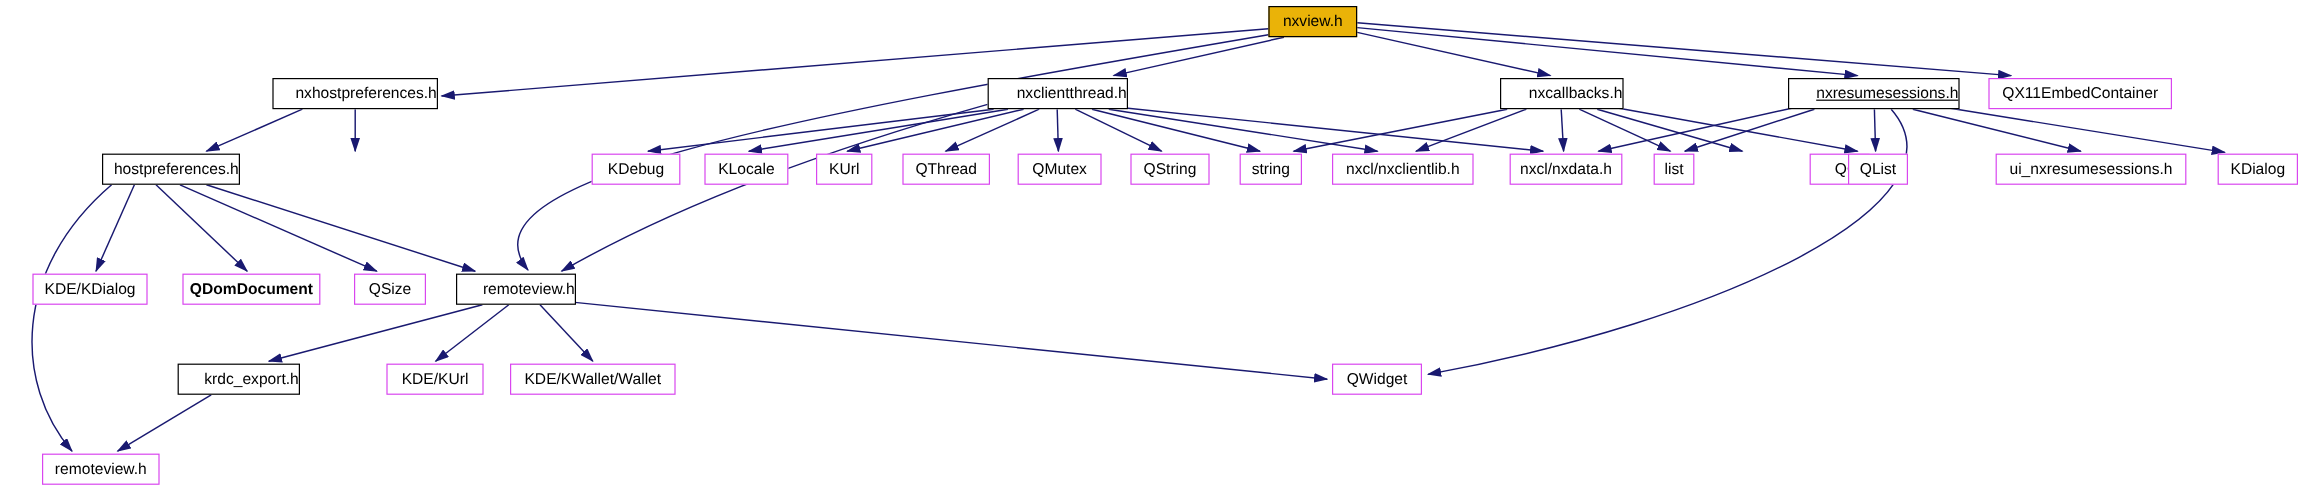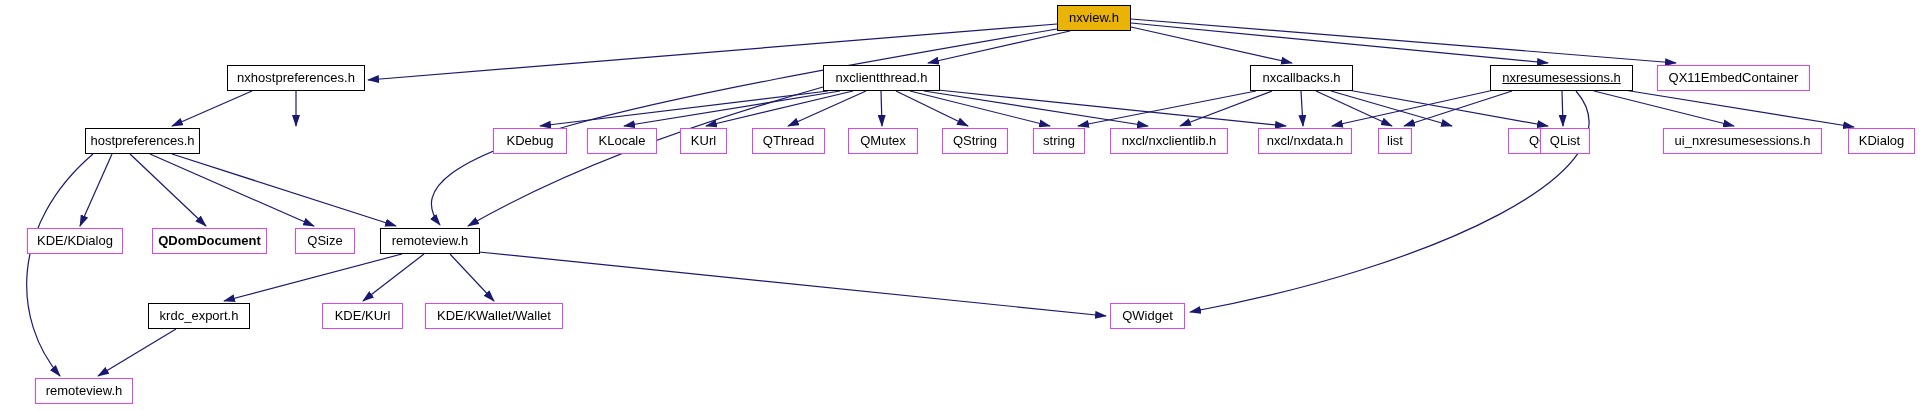--- a/index.html
+++ b/index.html
@@ -17,21 +17,21 @@
     box-sizing:border-box;
     background:#ffffff;
     border:1px solid #d946ef;
     color:#000000;
     font-size:13px;
     line-height:24px;
     text-align:center;
     white-space:nowrap;
     cursor:default;
   }
-  .node.linked{border:1px solid #000000;cursor:pointer;}
+  .node.linked{border:1px solid #000000;cursor:pointer;text-align:right;}
   .node.main{border:1px solid #000000;background:#eab308;}
   path.edge{stroke:#191970;stroke-width:1.2;fill:none;}
 </style>
 </head>
 <body>
 
 <div id="include-graph">
   <svg id="graph-edges" width="1920" height="411" viewBox="0 0 1920 411" xmlns="http://www.w3.org/2000/svg">
     <defs>
       <marker id="arrow" markerUnits="userSpaceOnUse" markerWidth="12" markerHeight="8" refX="11" refY="4" orient="auto">

